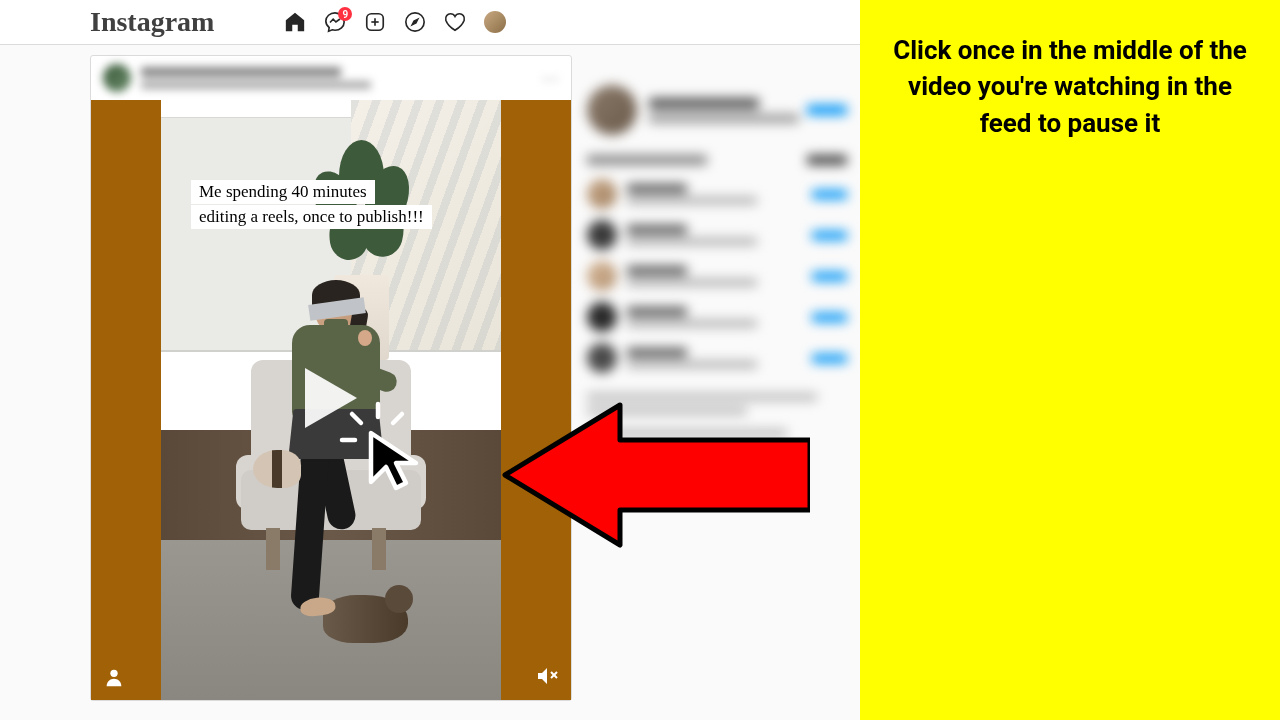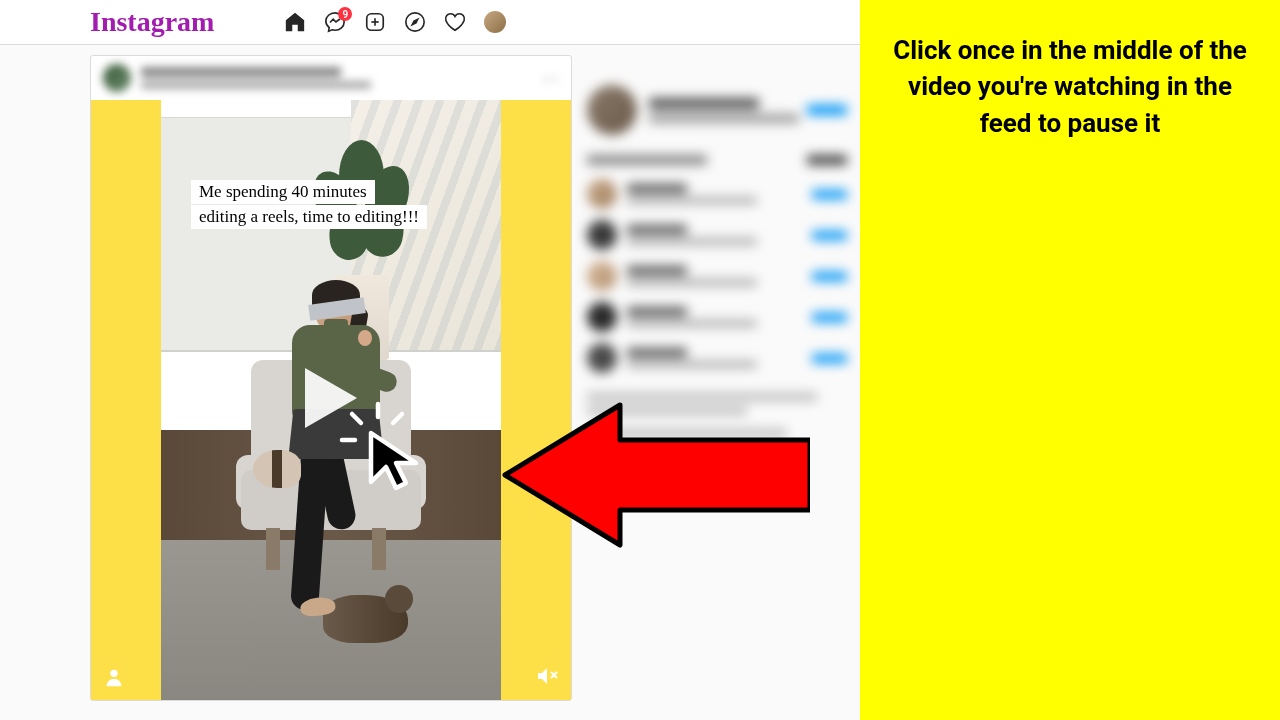--- a/index.html
+++ b/index.html
@@ -43,21 +43,21 @@
       background: #fff;
       border-bottom: 1px solid #dbdbdb;
       display: flex;
       align-items: center;
       padding: 0 20px;
     }
     .logo {
       font-family: "Brush Script MT", cursive;
       font-size: 28px;
       font-weight: 600;
-      color: #a21caf;
+      color: #404040;
       margin-left: 70px;
     }
     .search-box {
       background: #efefef;
       border-radius: 8px;
       height: 28px;
       width: 190px;
       margin-left: 170px;
       display: flex;
       align-items: center;
@@ -123,21 +123,21 @@
     .post-username {
       display: flex;
       flex-direction: column;
     }
     .post-username .line1 { width: 200px; height: 10px; background: #888; border-radius: 2px; margin-bottom: 4px; }
     .post-username .line2 { width: 230px; height: 8px; background: #aaa; border-radius: 2px; }
     .post-more { margin-left: auto; color: #888; font-size: 18px; }
     .video-container {
       width: 480px;
       height: 600px;
-      background: #fde047;
+      background: #a16207;
       position: relative;
       display: flex;
       justify-content: center;
     }
     .video-frame {
       width: 340px;
       height: 600px;
       position: relative;
       background: linear-gradient(180deg, #e8e8e4 0%, #e0e0dc 50%, #d4d0c8 55%, #8a8680 100%);
       overflow: hidden;
@@ -344,21 +344,21 @@
         <div class="laptop"></div>
         <div class="legs">
           <div class="leg r"></div>
           <div class="leg l">
               <div class="foot"></div>
             </div>
         </div>
         <div class="cat2"></div>
         <div class="caption-box">
           <div class="caption-line">Me spending 40 minutes</div><br>
-          <div class="caption-line">editing a reels, time to editing!!!</div>
+          <div class="caption-line">editing a reels, once to publish!!!</div>
         </div>
         <div class="play-overlay">
           <svg width="62" height="70" viewBox="0 0 62 70">
               <path d="M5 5 L57 35 L5 65 Z" fill="rgba(255,255,255,0.92)"></path>
             </svg>
         </div>
         <div class="cursor-overlay">
           <svg width="95" height="95" viewBox="0 0 95 95">
             <g stroke="#fff" stroke-width="4.5" stroke-linecap="round">
               <line x1="40" y1="4" x2="40" y2="17"></line>

